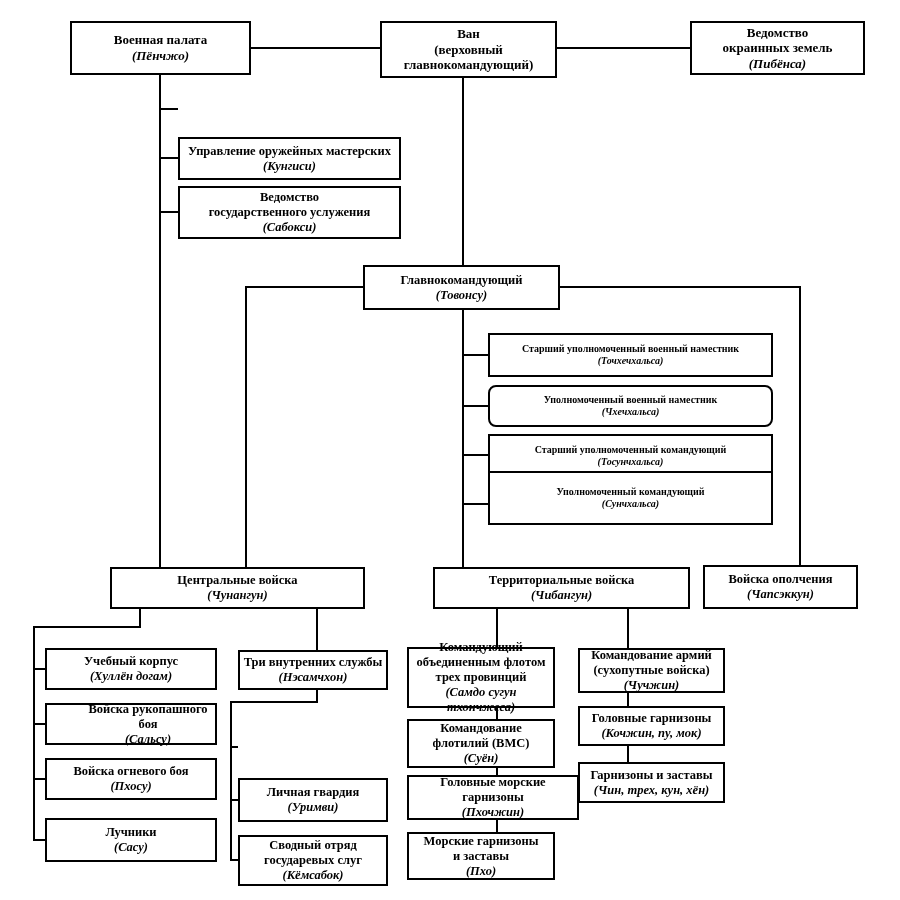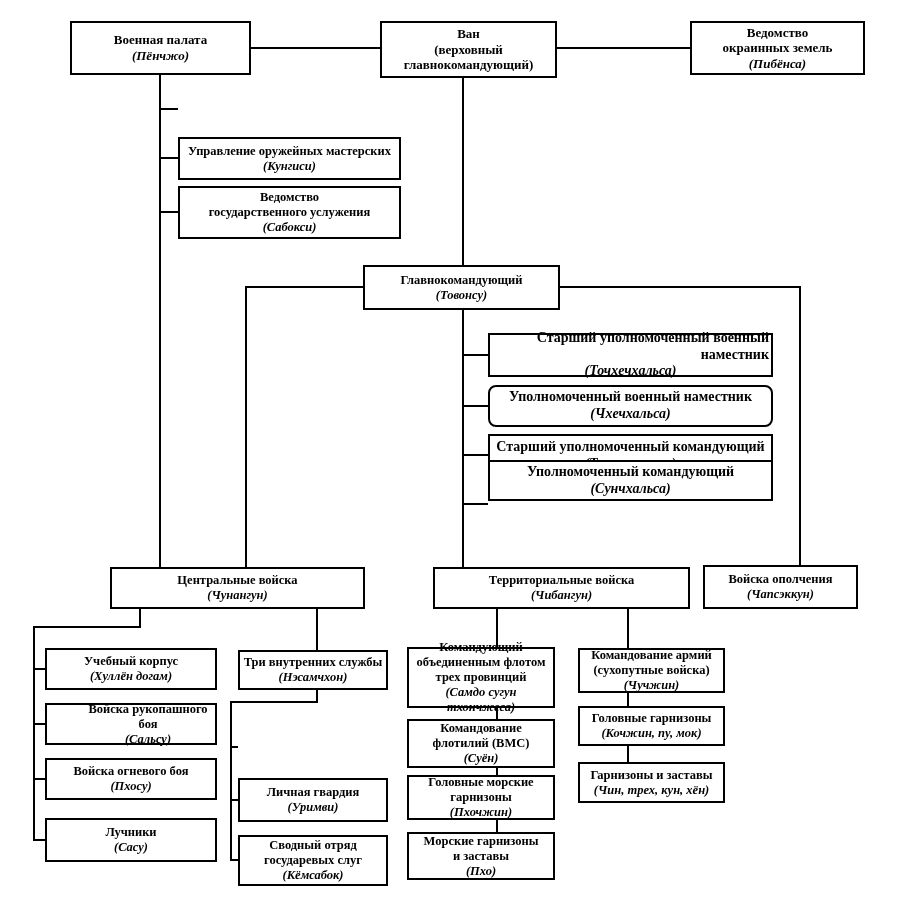--- a/index.html
+++ b/index.html
@@ -8,21 +8,21 @@
     font-family:"Liberation Serif", "DejaVu Serif", serif;
   }
   .node {
     position:absolute; background:#ffffff; border:2px solid #000000;
     box-sizing:border-box; display:flex; flex-direction:column;
     align-items:center; justify-content:center; text-align:center;
     font-weight:bold; font-size:12.5px; line-height:1.2; padding:1px 2px;
     color:#000;
   }
   .node.primary { border-width:2.5px; font-size:13px; }
-  .node.wide { font-size:14px;text-align:right; }
+  .node.wide { font-size:10px; }
   .node .translit { font-style:italic; }
   .line { position:absolute; background:#000000; }
 </style>
 </head>
 <body>
 
 <div id="canvas">
     <div class="line" style="left: 251px; top: 47px; width: 129px; height: 2px;"></div>
     <div class="line" style="left: 557px; top: 47px; width: 133px; height: 2px;"></div>
     <div class="line" style="left: 159px; top: 75px; width: 2px; height: 492px;"></div>
@@ -92,21 +92,21 @@
       <div class="translit">(Точхечхальса)</div>
     </div>
     <div class="node wide" style="left: 488px; top: 385px; width: 285px; height: 42px; border-radius: 8px;">
       <div class="lbl">Уполномоченный военный наместник</div>
       <div class="translit">(Чхечхальса)</div>
     </div>
     <div class="node wide" style="left: 488px; top: 434px; width: 285px; height: 43px;">
       <div class="lbl">Старший уполномоченный командующий</div>
       <div class="translit">(Тосунчхальса)</div>
     </div>
-    <div class="node wide" style="left: 488px; top: 460px; width: 285px; height: 41px;">
+    <div class="node wide" style="left: 488px; top: 471px; width: 285px; height: 54px;">
       <div class="lbl">Уполномоченный командующий</div>
       <div class="translit">(Сунчхальса)</div>
     </div>
     <div class="node" style="left: 110px; top: 567px; width: 255px; height: 42px;">
       <div class="lbl">Центральные войска</div>
       <div class="translit">(Чунангун)</div>
     </div>
     <div class="node" style="left: 433px; top: 567px; width: 257px; height: 42px;">
       <div class="lbl">Территориальные войска</div>
       <div class="translit">(Чибангун)</div>
@@ -148,21 +148,21 @@
       <div class="lbl">Командующий</div>
       <div class="lbl">объединенным флотом</div>
       <div class="lbl">трех провинций</div>
       <div class="translit">(Самдо сугун тхончжеса)</div>
     </div>
     <div class="node" style="left: 407px; top: 719px; width: 148px; height: 49px;">
       <div class="lbl">Командование</div>
       <div class="lbl">флотилий (ВМС)</div>
       <div class="translit">(Суён)</div>
     </div>
-    <div class="node" style="left: 407px; top: 775px; width: 148px; height: 45px;">
+    <div class="node" style="left: 407px; top: 775px; width: 172px; height: 45px;">
       <div class="lbl">Головные морские</div>
       <div class="lbl">гарнизоны</div>
       <div class="translit">(Пхочжин)</div>
     </div>
     <div class="node" style="left: 407px; top: 832px; width: 148px; height: 48px;">
       <div class="lbl">Морские гарнизоны</div>
       <div class="lbl">и заставы</div>
       <div class="translit">(Пхо)</div>
     </div>
     <div class="node" style="left: 578px; top: 648px; width: 147px; height: 45px;">

